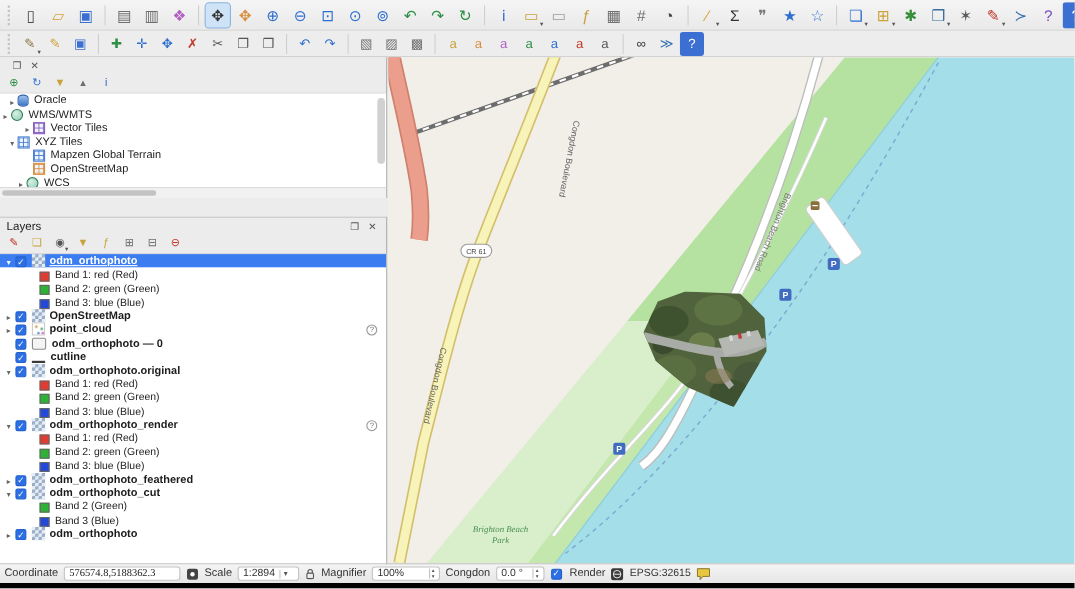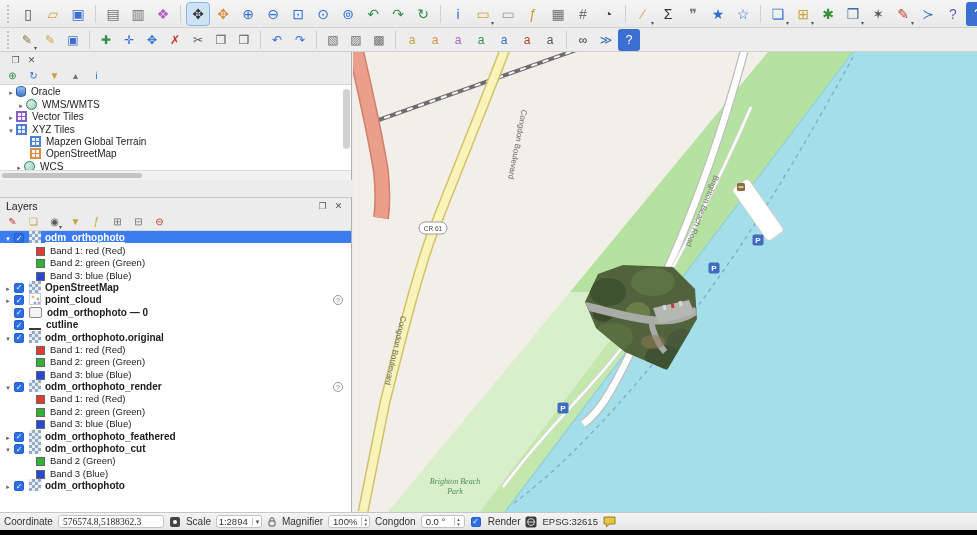--- a/index.html
+++ b/index.html
@@ -330,26 +330,26 @@
         <span class="glyph" style="color: rgb(47, 111, 208);">ℹ</span>
       </div>
     </div>
   <div class="tree" id="browser-tree">
     <div class="vscroll"></div>
   <div class="brow" style="padding-left: 6px;">
         <span class="expander">▸</span>
         <span class="bi bi-oracle"></span>
         <span class="blbl">Oracle</span>
       </div>
-      <div class="brow" style="padding-left: 16px;">
+      <div class="brow" style="padding-left: 0;">
         <span class="expander">▸</span>
         <span class="bi bi-globe"></span>
         <span class="blbl">WMS/WMTS</span>
       </div>
-      <div class="brow" style="padding-left: 6px;">
+      <div class="brow" style="padding-left: 20px;">
         <span class="expander">▸</span>
         <span class="bi bi-tiles" style="--c: #8a5fc2;"></span>
         <span class="blbl">Vector Tiles</span>
       </div>
       <div class="brow" style="padding-left: 6px;">
         <span class="expander">▾</span>
         <span class="bi bi-tiles" style="--c: #4a7fd1;"></span>
         <span class="blbl">XYZ Tiles</span>
       </div>
       <div class="brow" style="padding-left: 20px;">
@@ -614,32 +614,32 @@
   <div class="sb-box">
     <input type="text" value="576574.8,5188362.3" style="">
   </div>
   <span class="sb-icon">
     <svg width="12" height="12">
         <rect x="1" y="1" width="10" height="10" rx="2" fill="#444"></rect>
         <circle cx="6" cy="6" r="2" fill="#fff"></circle>
       </svg>
   </span>
   <span class="sb-label">Scale</span>
-  <div class="sb-box" style="width:46px;justify-content:center">
+  <div class="sb-box" style="width:56px;justify-content:flex-start">
     <span>1:2894</span>
     <span class="combo-dd">▾</span>
   </div>
   <span class="sb-icon">
     <svg width="10" height="11">
         <path d="M3,5 v-1.3 a2,2 0 0 1 4,0 V5" stroke="#555" fill="none"></path>
         <rect x="2" y="5" width="6" height="5" rx="1" fill="none" stroke="#555"></rect>
       </svg>
   </span>
   <span class="sb-label">Magnifier</span>
-  <div class="sb-box" style="width:42px;justify-content:space-between">
+  <div class="sb-box" style="width:62px;justify-content:space-between">
     <span>100%</span>
     <span class="spin">
         <span>▴</span>
         <span>▾</span>
       </span>
   </div>
   <span class="sb-label">Congdon</span>
   <div class="sb-box" style="width:44px;justify-content:space-between">
     <span>0.0 °</span>
     <span class="spin">

